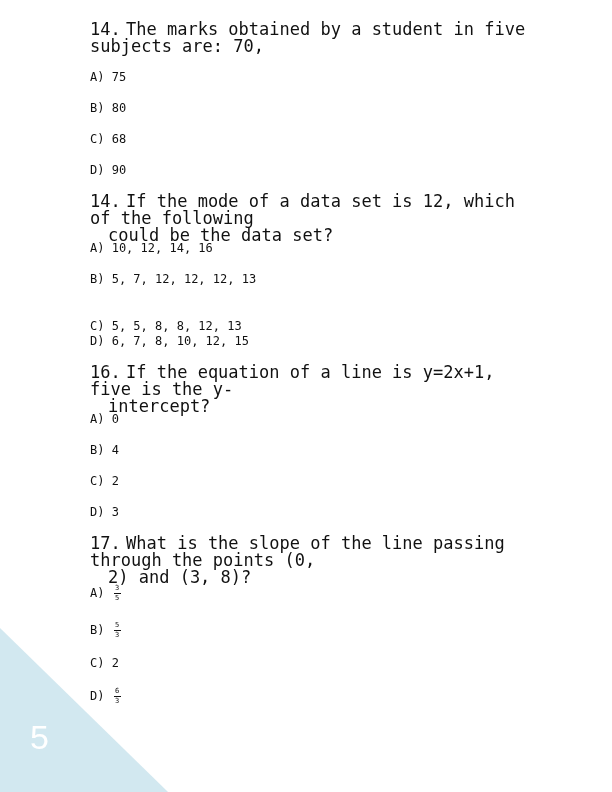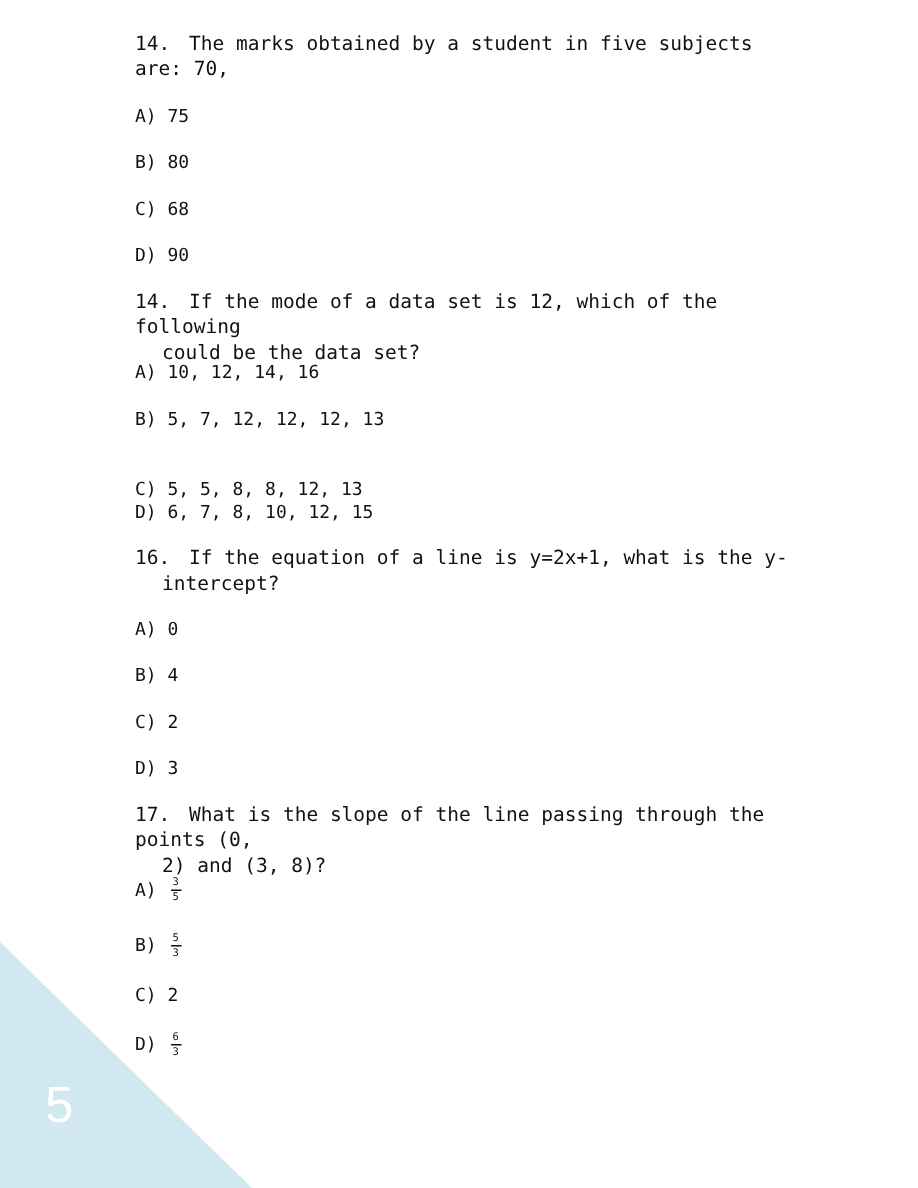--- a/index.html
+++ b/index.html
@@ -1,21 +1,21 @@
 <!DOCTYPE html>
 <html><head>
 <meta charset="utf-8">
 <style>
   html, body { margin:0; padding:0; }
   body { width:612px; height:792px; background:#ffffff; position:relative; overflow:hidden;
          font-family:"DejaVu Sans Mono","Liberation Mono",monospace; color:#111; }
   .corner { position:absolute; left:0; top:0; width:612px; height:792px; }
   .pagenum { position:absolute; left:30px; top:718px; font-family:"Liberation Sans",sans-serif;
              font-size:34px; color:#ffffff; }
-  .q { position:absolute; left:90px; font-size:13px; line-height:17px; width:450px; }
+  .q { position:absolute; left:90px; font-size:17px; line-height:17px; width:450px; }
   .q .num { display:inline-block; width:36px; }
   .q .cont { padding-left:18px; }
   .opt { position:absolute; left:90px; font-size:12px; line-height:16px; }
   .frac { display:inline-flex; flex-direction:column; align-items:center; vertical-align:middle;
           font-size:7px; line-height:7px; margin-left:2px; }
   .frac .bar { width:7px; height:1px; background:#111; margin:1px 0; }
 </style>
 </head>
 <body>
 
@@ -35,21 +35,21 @@
 <div class="q" style="top:193px">
   <div><span class="num">14.</span><span>If the mode of a data set is 12, which of the following</span></div>
   <div class="cont">could be the data set?</div>
 </div>
 <div class="opt" style="top:240px">A) 10, 12, 14, 16</div>
 <div class="opt" style="top:271px">B) 5, 7, 12, 12, 12, 13</div>
 <div class="opt" style="top:318px">C) 5, 5, 8, 8, 12, 13</div>
 <div class="opt" style="top:333px">D) 6, 7, 8, 10, 12, 15</div>
 
 <div class="q" style="top:364px">
-  <div><span class="num">16.</span><span>If the equation of a line is y=2x+1, what is the y-</span></div>
+  <div><span class="num">16.</span><span>If the equation of a line is y=2x+1, five is the y-</span></div>
   <div class="cont">intercept?</div>
 </div>
 <div class="opt" style="top:411px">A) 0</div>
 <div class="opt" style="top:442px">B) 4</div>
 <div class="opt" style="top:473px">C) 2</div>
 <div class="opt" style="top:504px">D) 3</div>
 
 <div class="q" style="top:535px">
   <div><span class="num">17.</span><span>What is the slope of the line passing through the points (0,</span></div>
   <div class="cont">2) and (3, 8)?</div>

